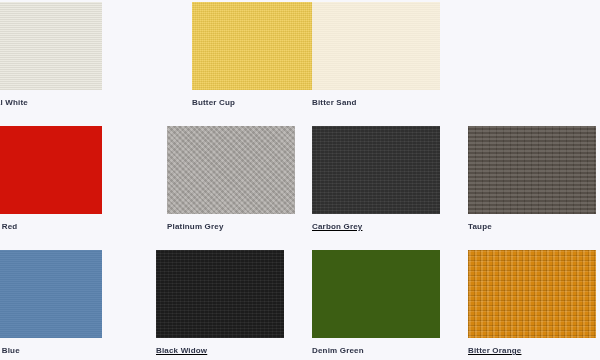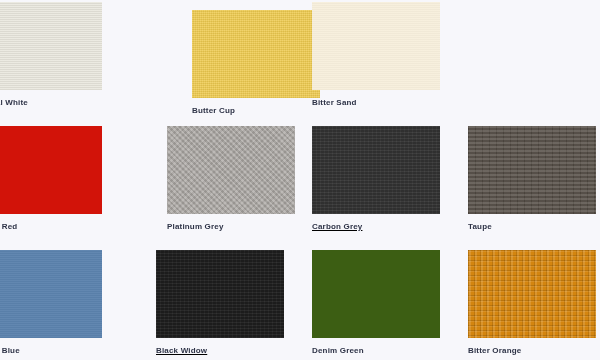--- a/index.html
+++ b/index.html
@@ -158,21 +158,21 @@
 </head>
 <body>
 
 <div id="swatch-grid">
     <div class="swatch-cell" style="left: -26px; top: 2px;">
       <div class="swatch-chip" style="background-color: rgb(232, 230, 220);">
         <div class="tex tex-linen"></div>
       </div>
       <div class="swatch-label">Natural White</div>
     </div>
-    <div class="swatch-cell" style="left: 156px; top: 10px; padding-left: 36px;">
+    <div class="swatch-cell" style="left: 156px; top: 2px; padding-left: 36px;">
       <div class="swatch-chip" style="background-color: rgb(239, 203, 79);">
         <div class="tex tex-canvas"></div>
       </div>
       <div class="swatch-label">Butter Cup</div>
     </div>
     <div class="swatch-cell" style="left: 312px; top: 2px;">
       <div class="swatch-chip" style="background-color: rgb(247, 239, 220);">
         <div class="tex tex-smooth"></div>
       </div>
       <div class="swatch-label">Bitter Sand</div>
@@ -212,19 +212,19 @@
         <div class="tex tex-knit"></div>
       </div>
       <div class="swatch-label">Black Widow</div>
     </div>
     <div class="swatch-cell" style="left: 312px; top: 250px;">
       <div class="swatch-chip" style="background-color: rgb(60, 94, 19);">
         <div class="tex tex-none"></div>
       </div>
       <div class="swatch-label">Denim Green</div>
     </div>
-    <div class="swatch-cell" style="left: 468px; top: 250px;">
+    <div class="swatch-cell" style="left: 468px; top: 250px; text-decoration: underline;">
       <div class="swatch-chip" style="background-color: rgb(212, 133, 15);">
         <div class="tex tex-basket"></div>
       </div>
       <div class="swatch-label">Bitter Orange</div>
     </div>
   </div>
 
 </body></html>

